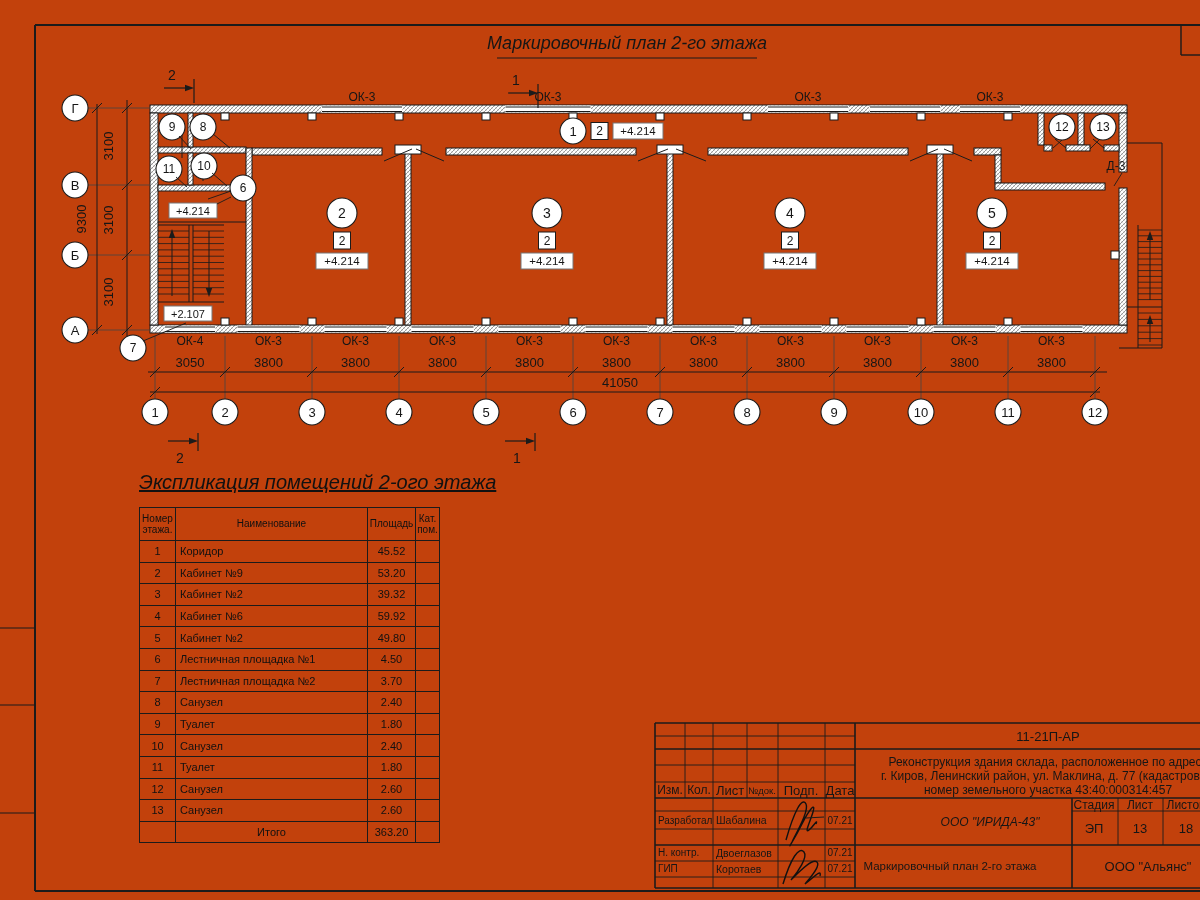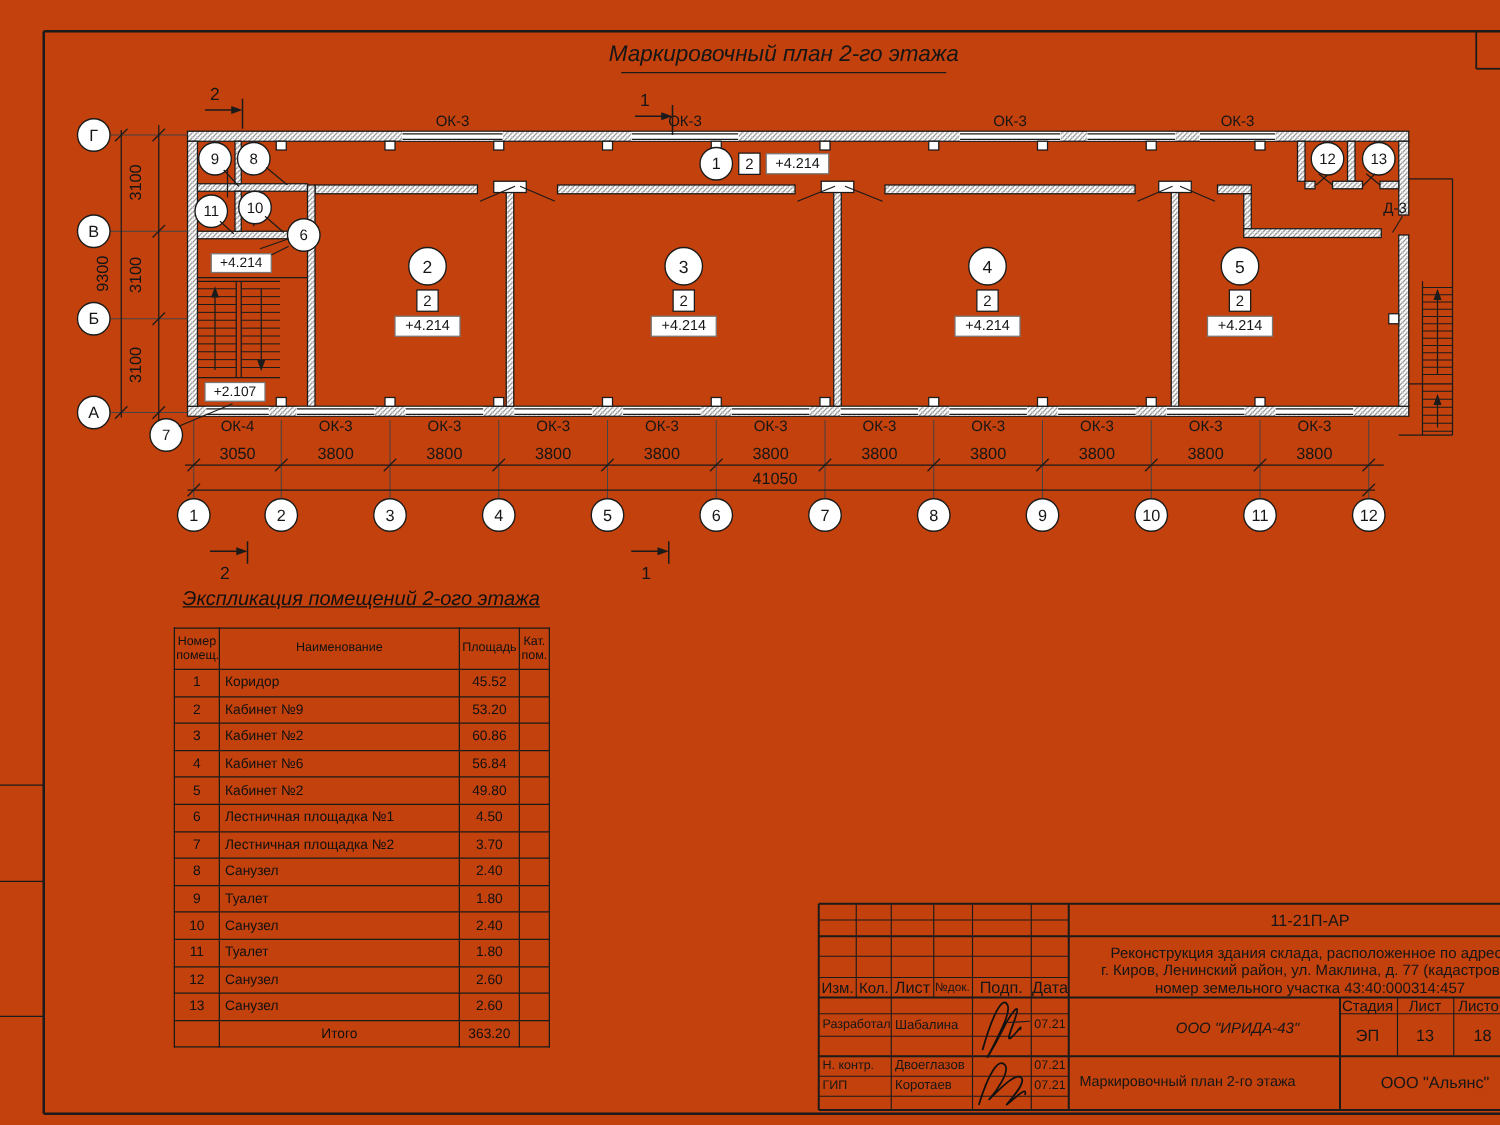--- a/index.html
+++ b/index.html
@@ -1,21 +1,21 @@
 <!DOCTYPE html>
 <html><head>
 <meta charset="utf-8">
 <style>
   html,body{margin:0;padding:0;background:#fff;}
   #sheet{position:relative;width:1200px;height:900px;background:#c2410c;overflow:hidden;
          font-family:"Liberation Sans",sans-serif;color:#111;}
   #plan{position:absolute;left:0;top:0;font-family:"Liberation Sans",sans-serif;}
   #plan text{fill:#161616;}
   .expl{position:absolute;left:139px;top:471px;width:300px;}
-  .etitle{font-style:italic;font-size:16px;text-decoration:underline;text-align:center;
+  .etitle{font-style:italic;font-size:20px;text-decoration:underline;text-align:center;
           margin:0 0 13px 0;white-space:nowrap;}
   table.ex{border-collapse:collapse;width:100%;table-layout:fixed;}
   table.ex th,table.ex td{border:1px solid #1b1b1b;font-weight:normal;overflow:hidden;}
   table.ex th{font-size:10px;height:32px;padding:0 1px;line-height:1.15;}
   table.ex td{font-size:11px;height:20.6px;padding:0 4px;white-space:nowrap;}
   .c-num,.c-area{text-align:center;padding:0 1px !important;}
   .t-label{text-align:center;}
 </style>
 </head>
 <body>
@@ -445,21 +445,21 @@
     <div class="etitle">Экспликация помещений 2-ого этажа</div>
     <table class="ex">
       <colgroup>
           <col style="width:36px">
           <col style="width:192px">
           <col style="width:48px">
           <col style="width:24px">
         </colgroup>
       <thead>
         <tr>
-          <th>Номер помещ.</th>
+          <th>Номер этажа.</th>
           <th>Наименование</th>
           <th>Площадь</th>
           <th>Кат. пом.</th>
         </tr>
       </thead>
       <tbody>
 
       <tr>
           <td class="c-num">1</td>
           <td>Коридор</td>
@@ -468,27 +468,27 @@
         </tr>
           <tr>
           <td class="c-num">2</td>
           <td>Кабинет №9</td>
           <td class="c-area">53.20</td>
           <td></td>
         </tr>
           <tr>
           <td class="c-num">3</td>
           <td>Кабинет №2</td>
-          <td class="c-area">60.86</td>
+          <td class="c-area">39.32</td>
           <td></td>
         </tr>
           <tr>
           <td class="c-num">4</td>
           <td>Кабинет №6</td>
-          <td class="c-area">56.84</td>
+          <td class="c-area">59.92</td>
           <td></td>
         </tr>
           <tr>
           <td class="c-num">5</td>
           <td>Кабинет №2</td>
           <td class="c-area">49.80</td>
           <td></td>
         </tr>
           <tr>
           <td class="c-num">6</td>

